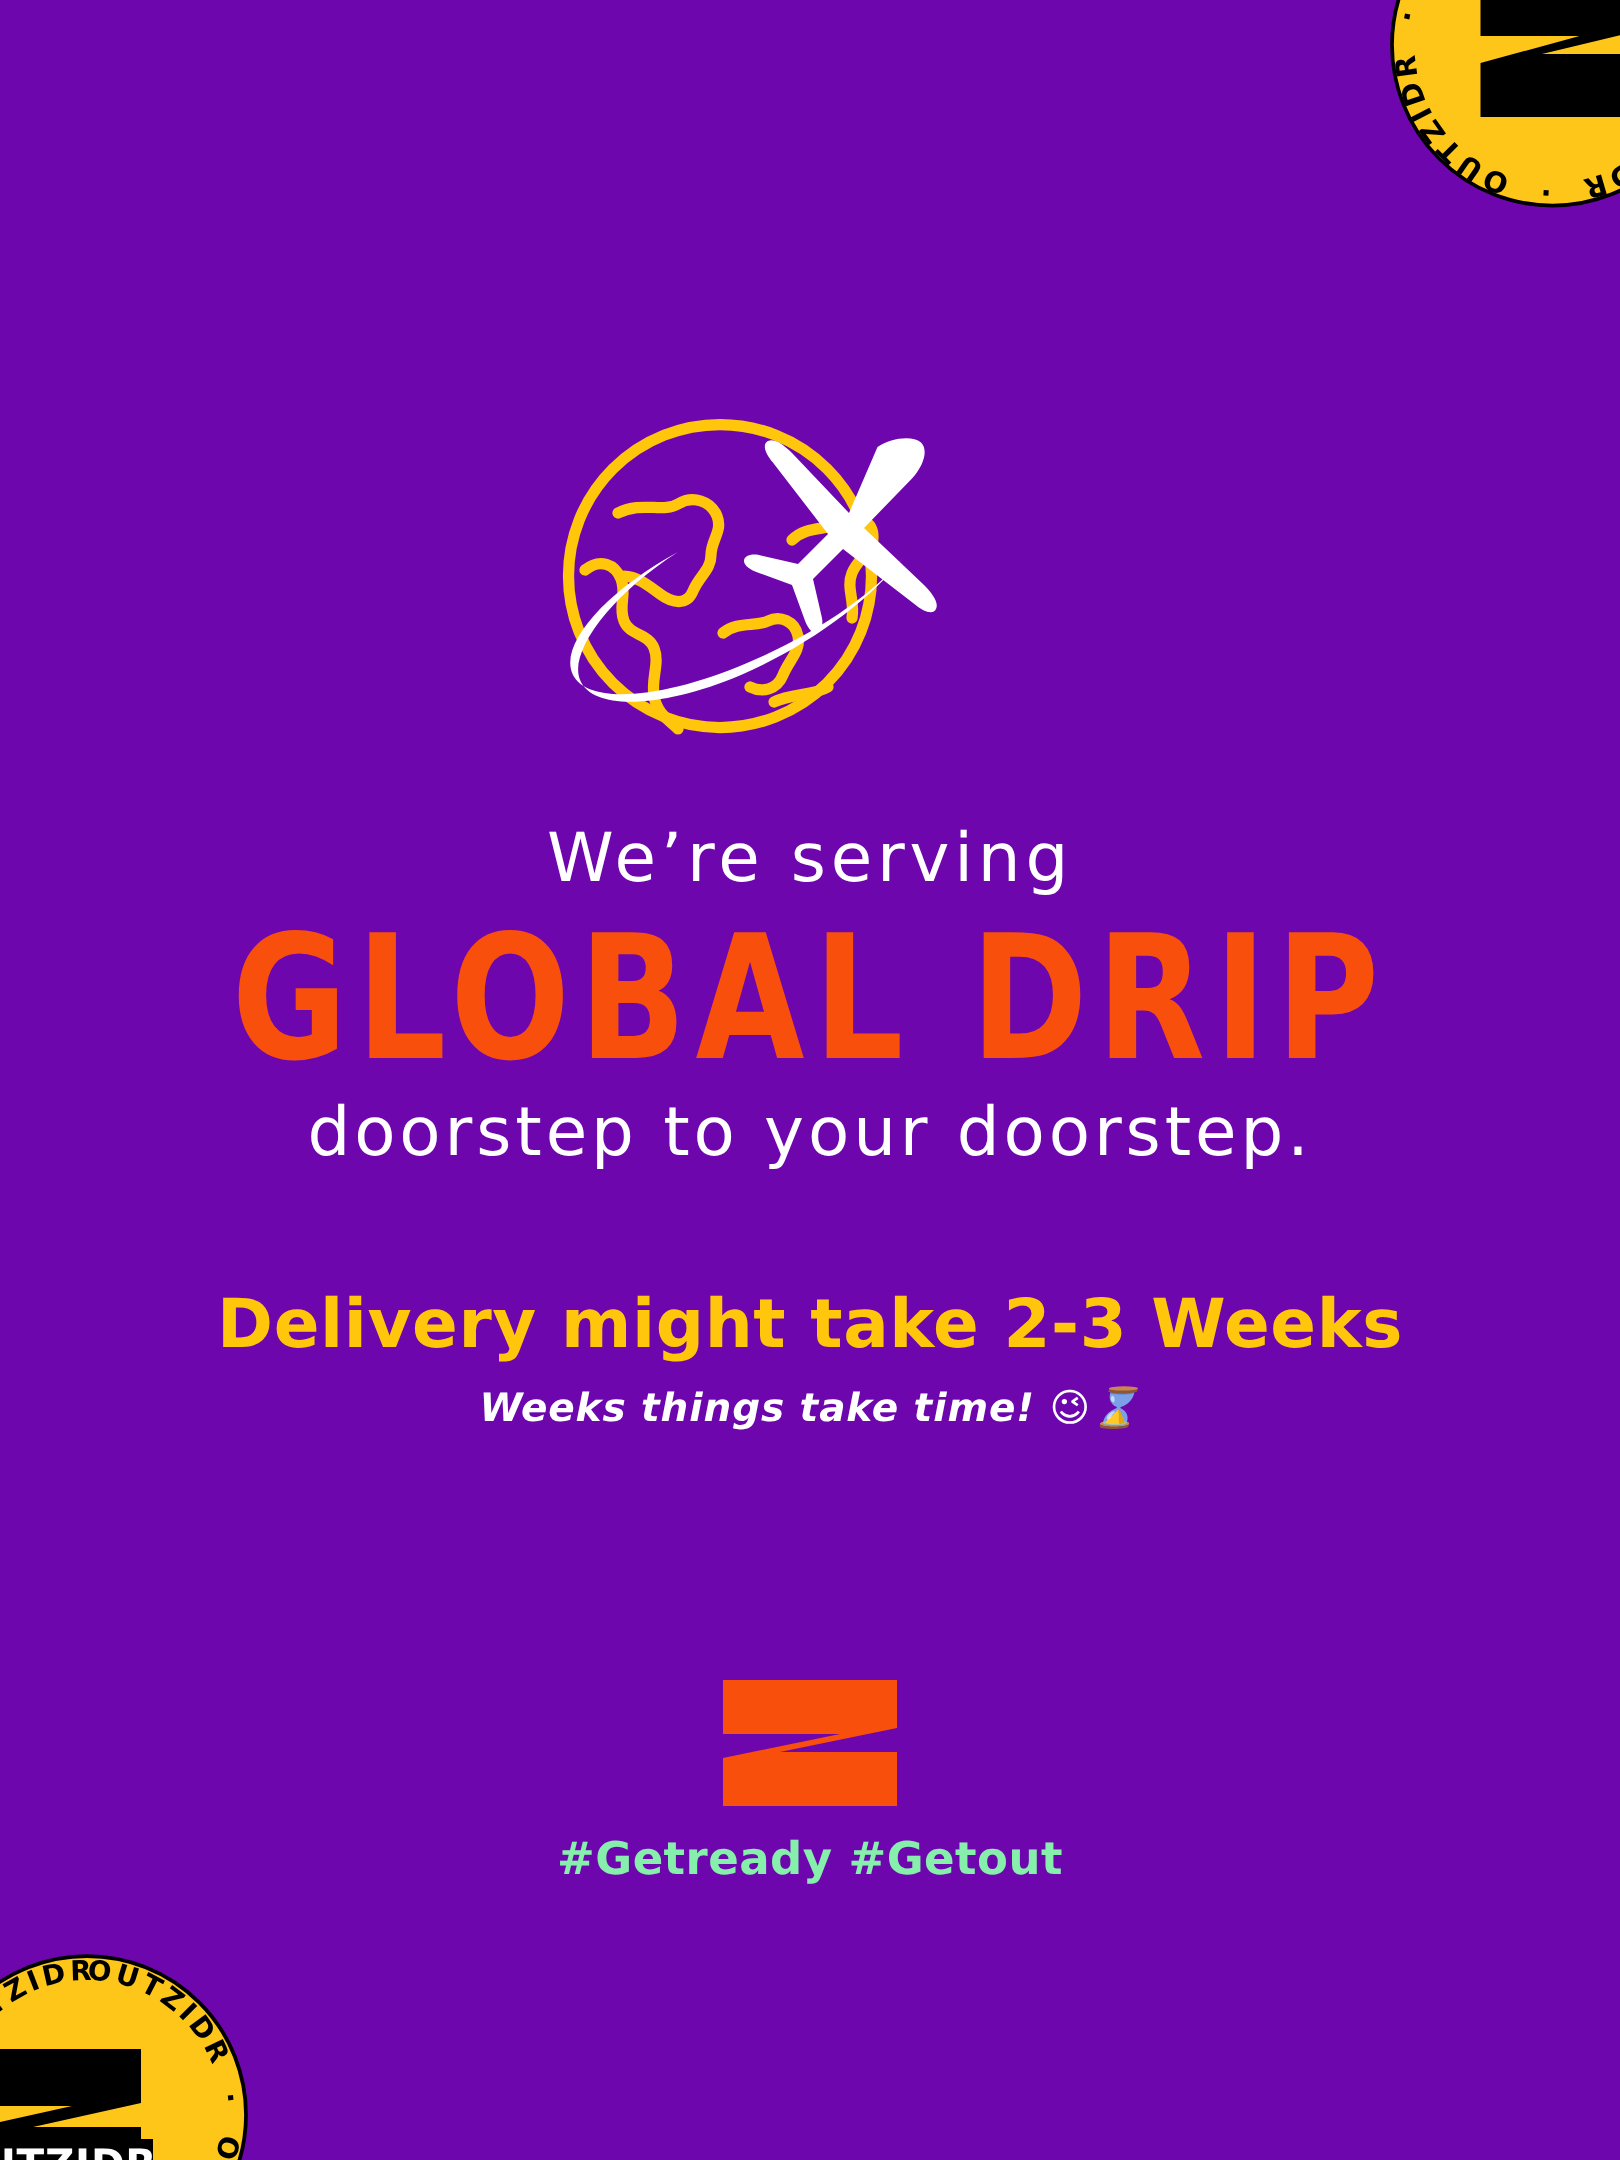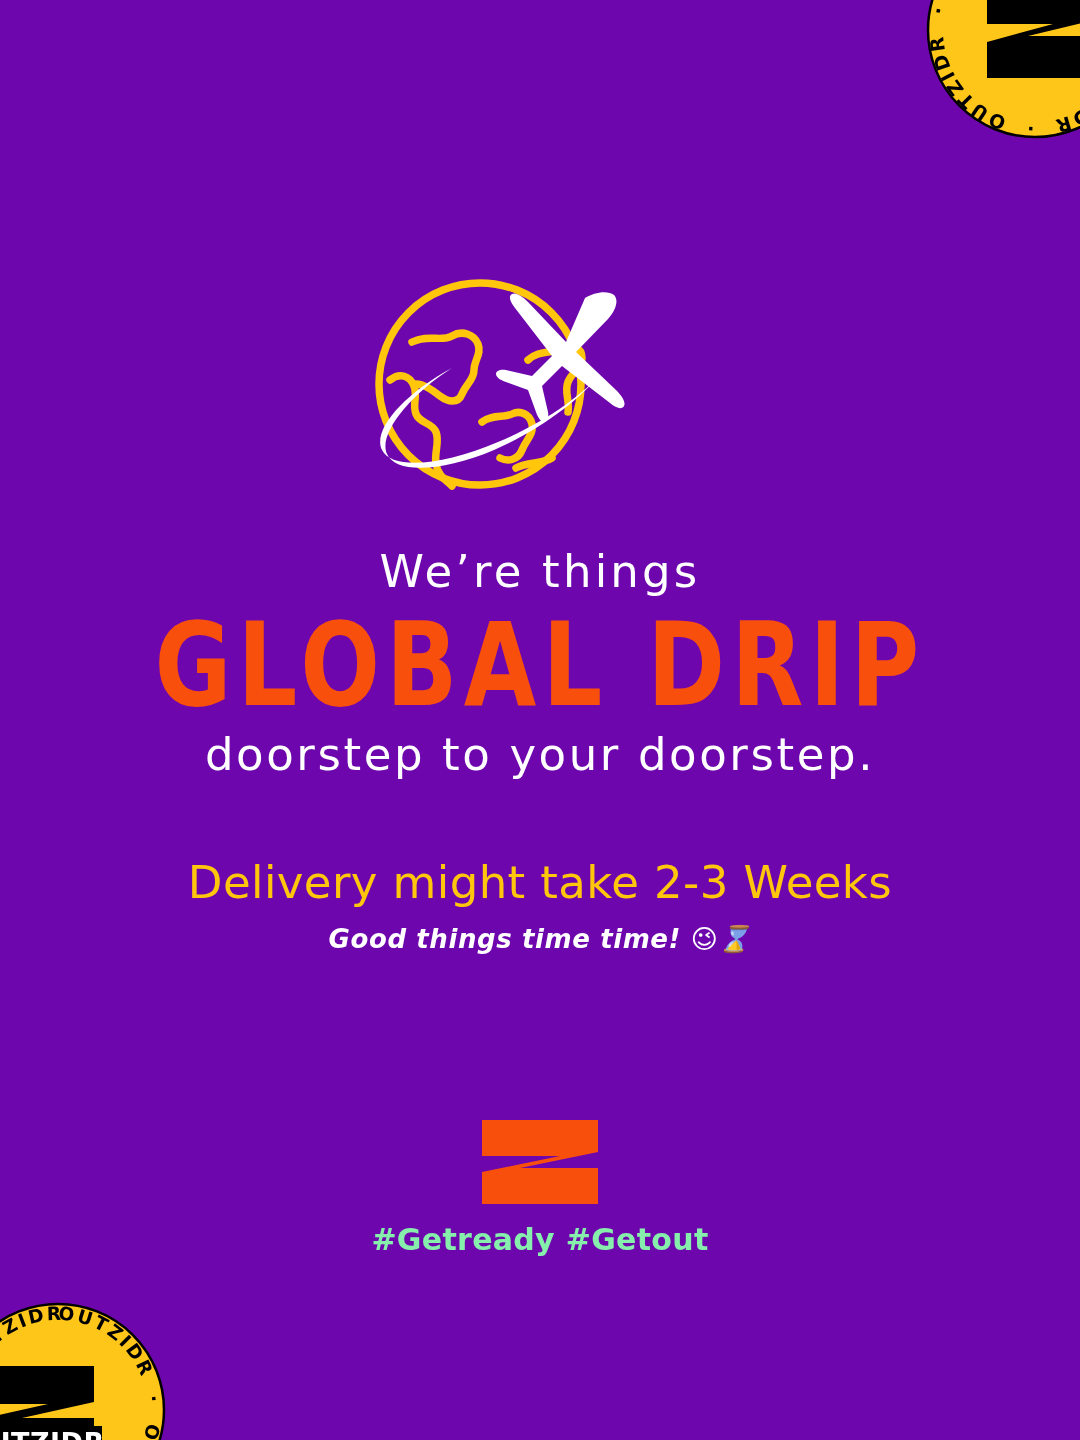--- a/index.html
+++ b/index.html
@@ -85,21 +85,21 @@
     font-weight: 400;
     color: #FFFFFF;
     letter-spacing: 2.6px;
     line-height: 1.05;
     margin: 30px 0 0 0;
   }
 
   .line-delivery {
     font-family: "DejaVu Sans", "Liberation Sans", sans-serif;
     font-size: 45px;
-    font-weight: 400;
+    font-weight: 700;
     color: #FFC60B;
     letter-spacing: 0.4px;
     line-height: 1.05;
     margin: 80px 0 0 0;
   }
 
   .line-subnote {
     font-family: "DejaVu Sans", "Liberation Sans", sans-serif;
     font-size: 26px;
     font-weight: 700;
@@ -177,25 +177,25 @@
                  L206,80 L246,118 C252,124 256,130 254,134 C252,138 246,136 240,131
                  L192,94 L172,114 L178,140 C179,146 177,150 174,150
                  C171,150 168,146 166,140 L158,118 L136,110
                  C130,108 126,105 126,102 C126,99 130,97 136,98 L162,104 L182,84
                  L145,36 C140,30 138,24 142,22 C146,20 152,24 158,30 L196,70 Z"></path>
       </g>
     </svg>
   </div>
 
   <div id="copy">
-    <p class="line-serving">We’re things</p>
+    <p class="line-serving">We’re serving</p>
     <p class="line-headline">GLOBAL DRIP</p>
     <p class="line-doorstep">doorstep to your doorstep.</p>
     <p class="line-delivery">Delivery might take 2-3 Weeks</p>
-    <p class="line-subnote">Good things time time! 😉⌛</p>
+    <p class="line-subnote">Weeks things take time! 😉⌛</p>
   </div>
 
   <div id="footer">
     <div id="footer-logo">
       <svg viewBox="0 0 124 88" width="124" height="88" aria-hidden="true">
         <polygon fill="#F94F0C" points="4,2 120,2 120,34 42,50 120,50 120,86 4,86 4,54 82,38 4,38"></polygon>
       </svg>
     </div>
     <p class="hashtags">#Getready #Getout</p>
   </div>

